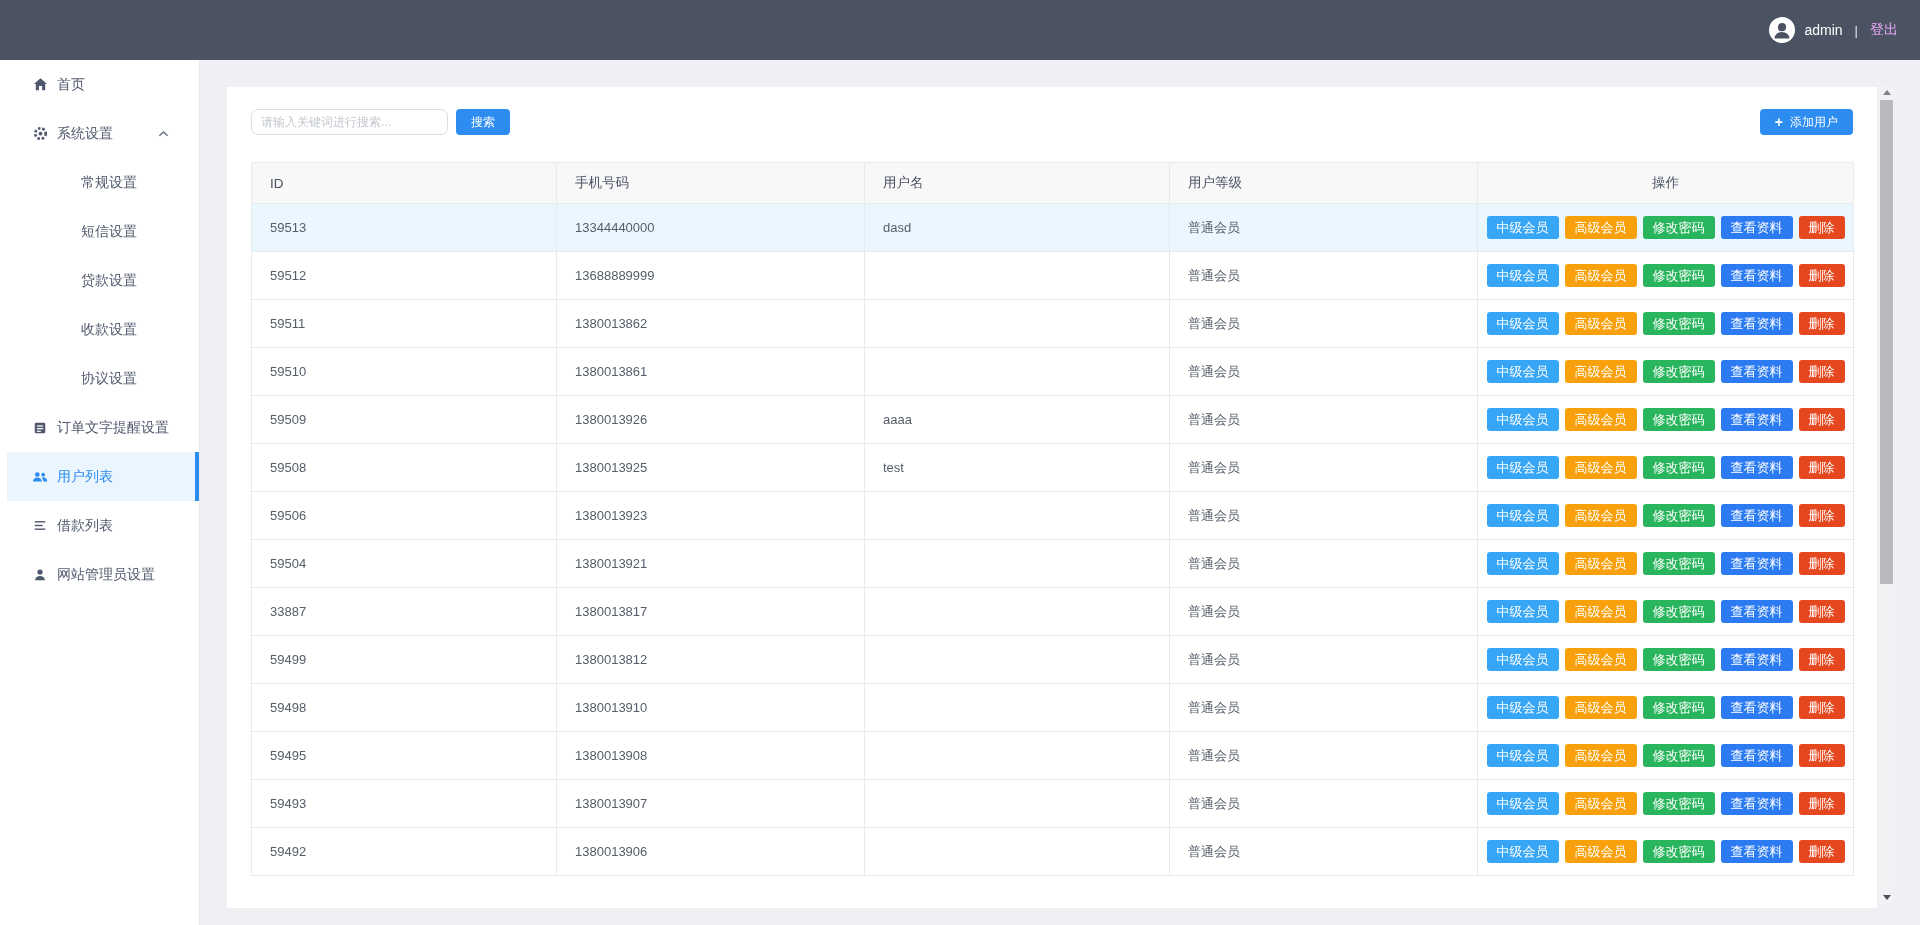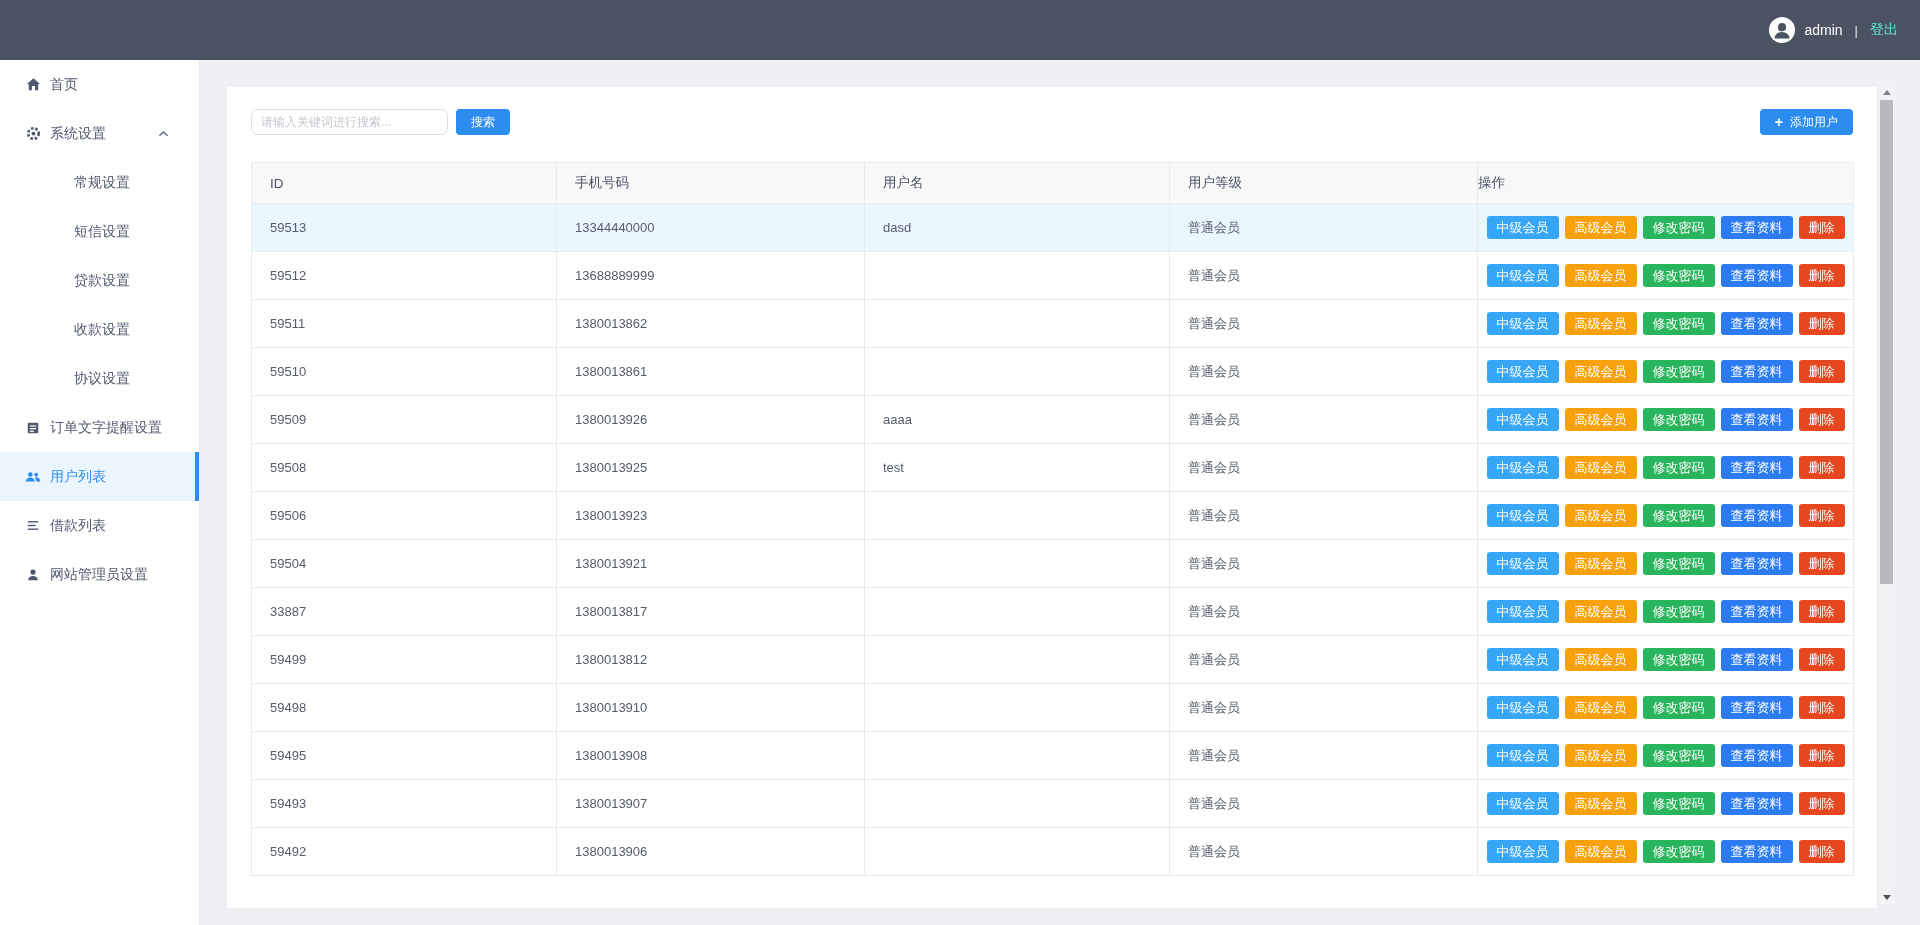--- a/index.html
+++ b/index.html
@@ -7,44 +7,44 @@
     width:1920px;height:925px;overflow:hidden;position:relative;
     background:#eef0f4;font-family:"Liberation Sans",sans-serif;
     -webkit-font-smoothing:antialiased;
   }
   
   .topbar{position:absolute;top:0;left:0;width:1920px;height:60px;background:#4b5362;}
   .user-area{position:absolute;right:22px;top:0;height:60px;display:flex;align-items:center;color:#ffffff;font-size:14px;}
   .avatar{width:26px;height:26px;border-radius:50%;background:#ffffff;display:flex;align-items:center;justify-content:center;margin-right:9px;overflow:hidden;}
   .avatar svg{display:block;}
   .user-sep{margin:0 12px;color:#e6e9ee;font-size:13px;}
-  .logout{color:#5eead4;cursor:pointer;}
+  .logout{color:#f0abfc;cursor:pointer;}
   
   .sidebar{position:absolute;top:60px;left:0;width:200px;height:865px;background:#ffffff;border-right:1px solid #e7e9ec;box-sizing:border-box;}
-  .side-item{height:49px;display:flex;align-items:center;padding-left:25px;font-size:14px;color:#515a6e;cursor:pointer;position:relative;box-sizing:border-box;}
+  .side-item{height:49px;display:flex;align-items:center;padding-left:25px;font-size:14px;color:#515a6e;cursor:pointer;position:relative;box-sizing:border-box;margin-left:7px;}
   .side-item .ic{width:16px;height:16px;margin-right:9px;display:inline-flex;align-items:center;justify-content:center;color:#4f586c;flex:none;}
   .side-item.sub{padding-left:74px;}
   .side-item.active{background:#ebf5fe;color:#2d8cf0;}
   .side-item.active .ic{color:#2d8cf0;}
   .side-item.active::after{content:"";position:absolute;right:0;top:0;bottom:0;width:4px;background:#2d8cf0;}
   .chev{margin-left:auto;margin-right:30px;display:inline-flex;color:#66707f;}
   
   .card{position:absolute;left:227px;top:87px;width:1650px;height:821px;background:#ffffff;box-sizing:border-box;padding:22px 24px;overflow:hidden;}
   .toolbar{display:flex;align-items:center;height:26px;margin-bottom:27px;}
   .search-input{width:197px;height:26px;box-sizing:border-box;border:1px solid #dcdee2;border-radius:7px;padding:0 9px;font-size:12px;color:#4c1d95;outline:none;background:#fff;}
   .search-input::placeholder{color:#c3c7ce;}
   .btn{border:none;border-radius:4px;color:#fff;font-size:12px;cursor:pointer;font-family:inherit;text-align:right;}
   .btn-search{margin-left:8px;height:26px;padding:0 15px;background:#2d8cf0;}
   .btn-add{margin-left:auto;height:26px;padding:0 15px;background:#2d8cf0;display:inline-flex;align-items:center;}
   .btn-add .plus{font-size:14px;margin-right:7px;font-weight:bold;}
   
   table.tbl{width:1602px;border-collapse:collapse;table-layout:fixed;}
   .tbl col.c1{width:305px}.tbl col.c2{width:308px}.tbl col.c3{width:305px}.tbl col.c4{width:308px}.tbl col.c5{width:376px}
   .tbl th{height:40px;background:#f8f8f9;border:1px solid #e8eaec;font-weight:normal;text-align:left;padding:0 0 0 18px;font-size:13.5px;color:#4a5264;}
-  .tbl th.ops{padding-left:0;}
+  .tbl th.ops{text-align:center;padding-left:0;}
   .tbl td{height:47px;border:1px solid #e8eaec;padding:0 0 0 18px;font-size:13px;color:#565d6a;background:#ffffff;overflow:hidden;white-space:nowrap;}
   .tbl td.ops{text-align:center;padding:0;}
   .tbl tr.hl td{background:#ebf7ff;}
   .act{display:inline-block;height:23px;line-height:23px;padding:0 10px;border-radius:3px;color:#ffffff;font-size:13px;margin:0 3px;border:none;cursor:pointer;font-family:inherit;}
   
   .scroll-track{position:absolute;right:26px;top:85px;width:15px;height:820px;background:#f1f2f4;}
   .scroll-btn{position:absolute;left:0;width:15px;height:15px;display:flex;align-items:center;justify-content:center;cursor:pointer;}
   .scroll-btn.up{top:0;}
   .scroll-btn.down{bottom:0;}
   .tri-up{width:0;height:0;border-left:4px solid transparent;border-right:4px solid transparent;border-bottom:5px solid #7e8086;}

